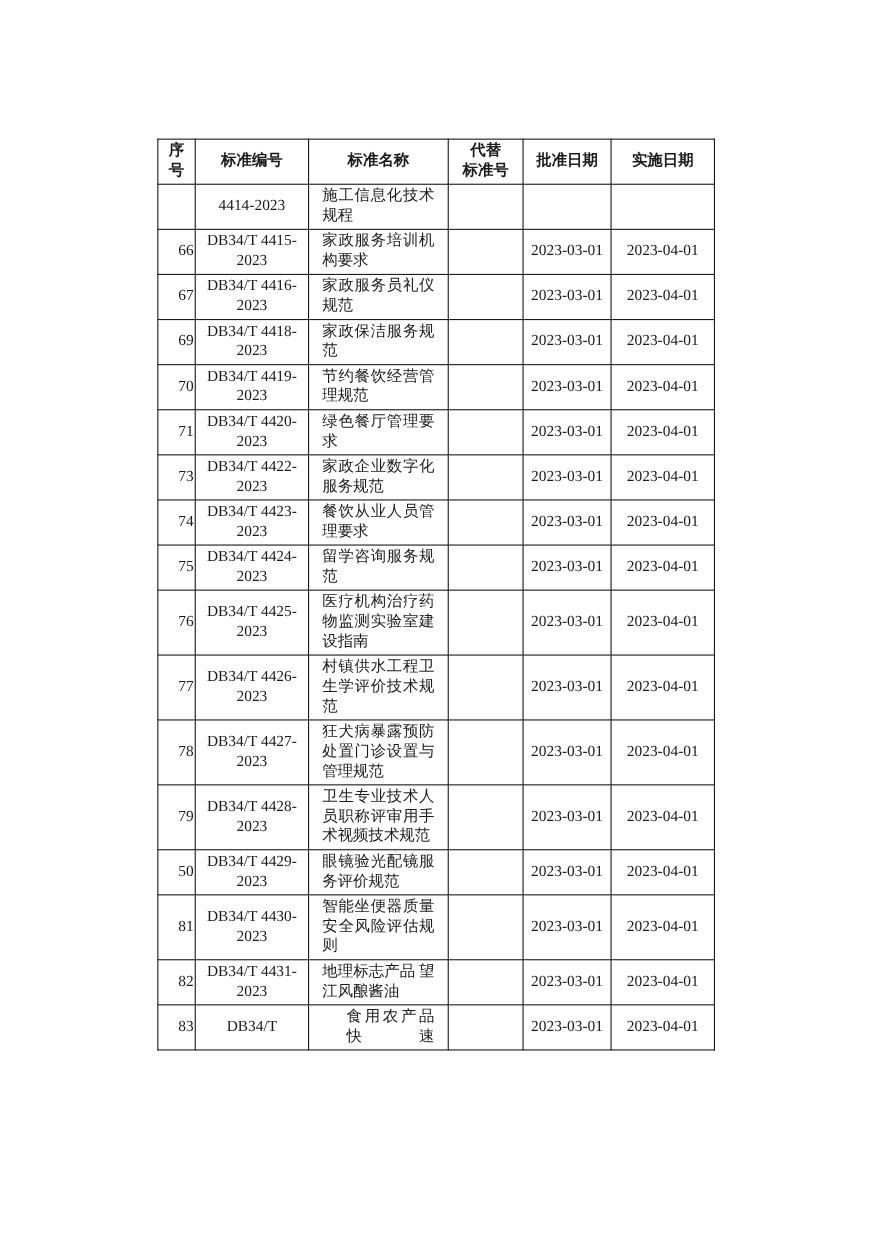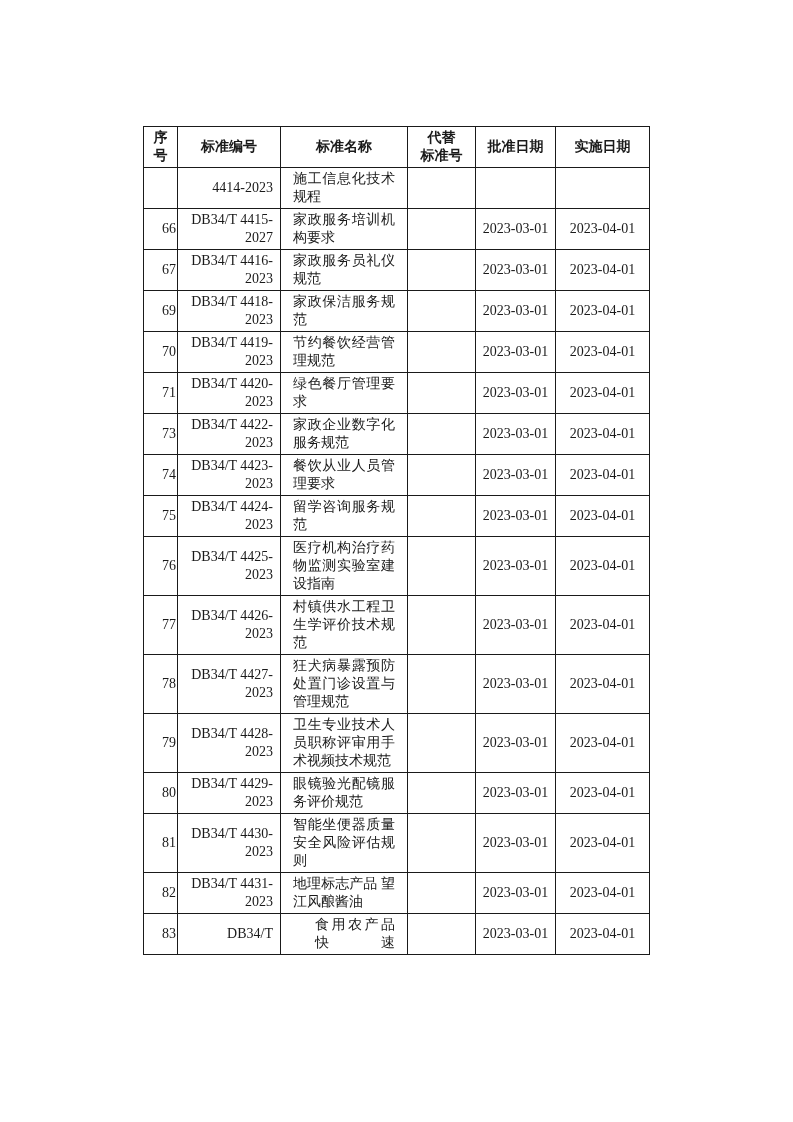--- a/index.html
+++ b/index.html
@@ -33,21 +33,21 @@
     padding: 2px 4px;
     overflow: hidden;
   }
   .standards th {
     font-weight: 700;
     text-align: center;
     white-space: pre-line;
     padding: 2px 1px;
   }
   td.seq { text-align: right; padding: 2px 1px; }
-  td.code { text-align: right; padding: 2px 7px; }
+  td.code { text-align: center; padding: 2px 7px; }
   td.name { text-align: justify; padding: 2px 12px; }
   td.name.spread-last { text-align-last: justify; padding-left: 34px; }
   td.replaced { padding: 2px 2px; }
   td.approved, td.implemented {
     text-align: center;
     white-space: nowrap;
     padding: 2px 2px;
     font-family: Liberation Serif, serif;
   }
 </style>
@@ -80,21 +80,21 @@
         <tr>
           <td class="seq"></td>
           <td class="code">4414-2023</td>
           <td class="name">施工信息化技术规程</td>
           <td class="replaced"></td>
           <td class="approved"></td>
           <td class="implemented"></td>
         </tr>
         <tr>
           <td class="seq">66</td>
-          <td class="code">DB34/T 4415-2027</td>
+          <td class="code">DB34/T 4415-2023</td>
           <td class="name">家政服务培训机构要求</td>
           <td class="replaced"></td>
           <td class="approved">2023-03-01</td>
           <td class="implemented">2023-04-01</td>
         </tr>
         <tr>
           <td class="seq">67</td>
           <td class="code">DB34/T 4416-2023</td>
           <td class="name">家政服务员礼仪规范</td>
           <td class="replaced"></td>
@@ -175,21 +175,21 @@
         </tr>
         <tr>
           <td class="seq">79</td>
           <td class="code">DB34/T 4428-2023</td>
           <td class="name">卫生专业技术人员职称评审用手术视频技术规范</td>
           <td class="replaced"></td>
           <td class="approved">2023-03-01</td>
           <td class="implemented">2023-04-01</td>
         </tr>
         <tr>
-          <td class="seq">80</td>
+          <td class="seq">50</td>
           <td class="code">DB34/T 4429-2023</td>
           <td class="name">眼镜验光配镜服务评价规范</td>
           <td class="replaced"></td>
           <td class="approved">2023-03-01</td>
           <td class="implemented">2023-04-01</td>
         </tr>
         <tr>
           <td class="seq">81</td>
           <td class="code">DB34/T 4430-2023</td>
           <td class="name">智能坐便器质量安全风险评估规则</td>

